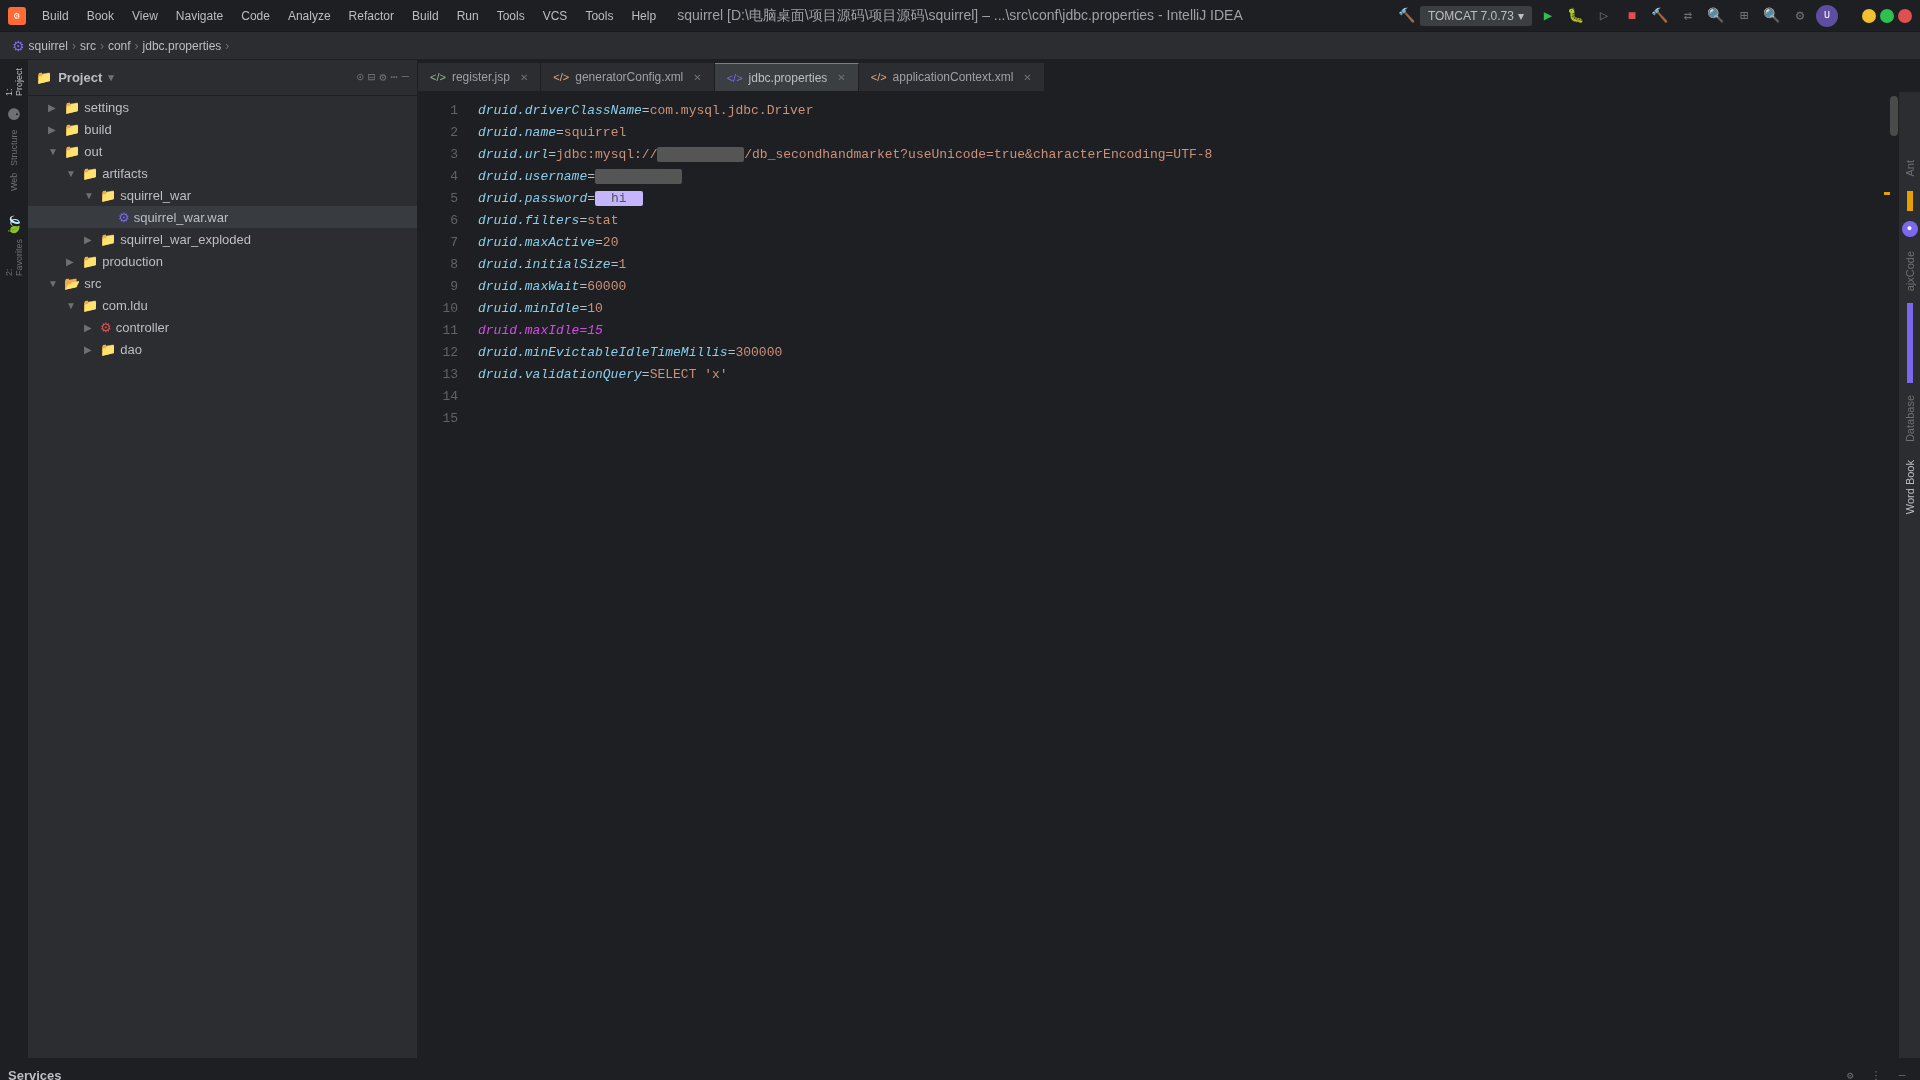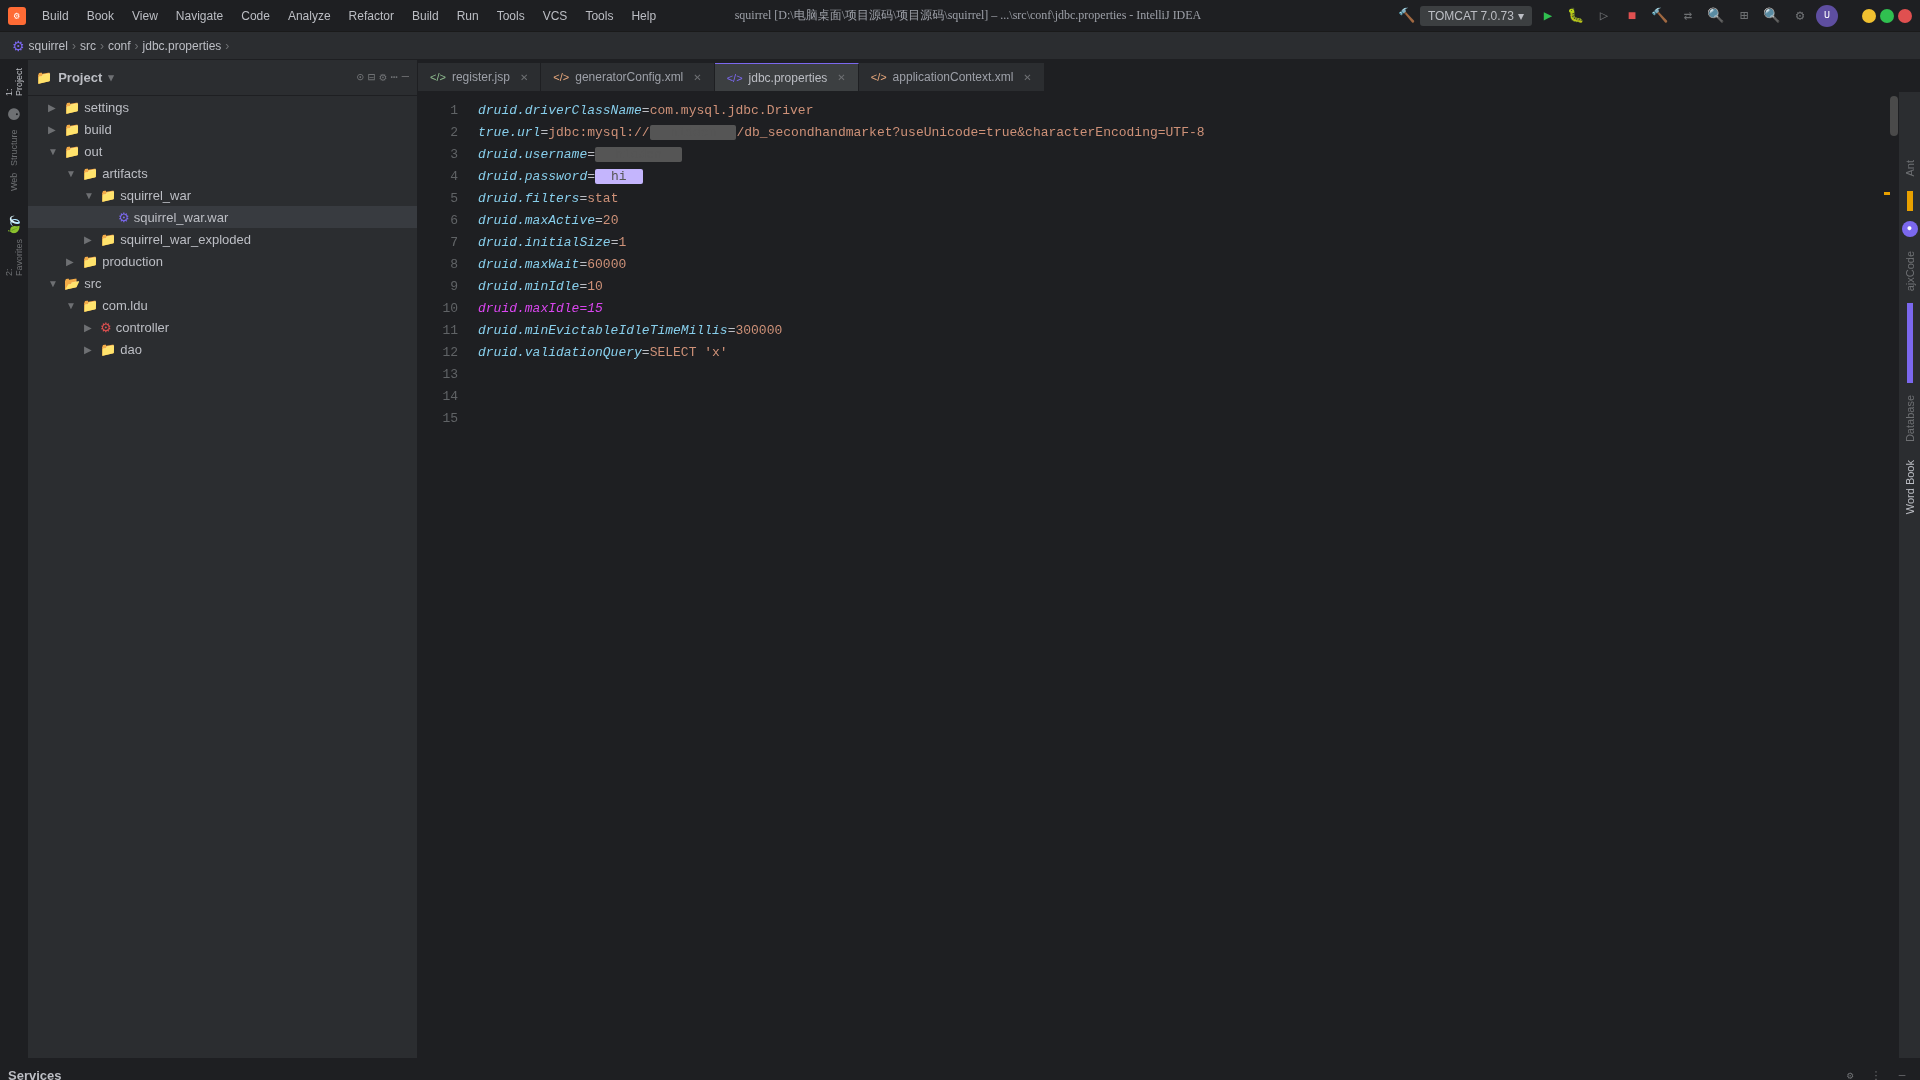--- a/index.html
+++ b/index.html
@@ -283,24 +283,23 @@
       display: flex; align-items: center;
       padding: 0 8px;
       gap: 4px;
       margin-left: auto;
     }
 
     .title-area-center {
       position: absolute;
       left: 50%;
       transform: translateX(-50%);
-      font-size: 12px;
-      font-family: Liberation Serif, serif;
+      font-size: 14px;
+      font-family: Liberation Sans, sans-serif;
       color: #9da0a8;
-      margin-left: 8px;
     }
   </style>
 </head>
 <body>
 
 <div class="title-bar">
   <div class="title-bar-logo">⚙</div>
   <div class="title-bar-menus">
     <span class="title-bar-menu-item">Build</span>
     <span class="title-bar-menu-item">Book</span>
@@ -497,21 +496,22 @@
               <div>9</div>
               <div>10</div>
             <div>11</div>
               <div>12</div>
               <div>13</div>
               <div>14</div>
               <div>15</div>
           </div>
           <div class="code-content">
             <div class="code-line"><span class="prop-key">druid.driverClassName</span><span class="prop-eq">=</span><span class="prop-val">com.mysql.jdbc.Driver</span></div>
-            <div class="code-line"><span class="prop-key">true.url</span><span class="prop-eq">=</span><span class="prop-val">jdbc:mysql://</span><span style="background:#555;color:#555;border-radius:2px;padding:0 20px;">hidden</span><span class="prop-val">/db_secondhandmarket?useUnicode=true&amp;characterEncoding=UTF-8</span></div>
+            <div class="code-line"><span class="prop-key">druid.name</span><span class="prop-eq">=</span><span class="prop-val">squirrel</span></div>
+            <div class="code-line"><span class="prop-key">druid.url</span><span class="prop-eq">=</span><span class="prop-val">jdbc:mysql://</span><span style="background:#555;color:#555;border-radius:2px;padding:0 20px;">hidden</span><span class="prop-val">/db_secondhandmarket?useUnicode=true&amp;characterEncoding=UTF-8</span></div>
             <div class="code-line"><span class="prop-key">druid.username</span><span class="prop-eq">=</span><span style="background:#555;color:#555;border-radius:2px;padding:0 20px;">hidden</span></div>
             <div class="code-line"><span class="prop-key">druid.password</span><span class="prop-eq">=</span><span style="background:#c4b5fd;color:#555;border-radius:2px;padding:0 16px;">hi</span></div>
             <div class="code-line"><span class="prop-key">druid.filters</span><span class="prop-eq">=</span><span class="prop-val">stat</span></div>
             <div class="code-line"><span class="prop-key">druid.maxActive</span><span class="prop-eq">=</span><span class="prop-val">20</span></div>
             <div class="code-line"><span class="prop-key">druid.initialSize</span><span class="prop-eq">=</span><span class="prop-val">1</span></div>
             <div class="code-line"><span class="prop-key">druid.maxWait</span><span class="prop-eq">=</span><span class="prop-val">60000</span></div>
             <div class="code-line"><span class="prop-key">druid.minIdle</span><span class="prop-eq">=</span><span class="prop-val">10</span></div>
             <div class="code-line"><span class="prop-commented">druid.maxIdle=15</span></div>
             <div class="code-line"><span class="prop-key">druid.minEvictableIdleTimeMillis</span><span class="prop-eq">=</span><span class="prop-val">300000</span></div>
             <div class="code-line"><span class="prop-key">druid.validationQuery</span><span class="prop-eq">=</span><span class="prop-val">SELECT 'x'</span></div>

